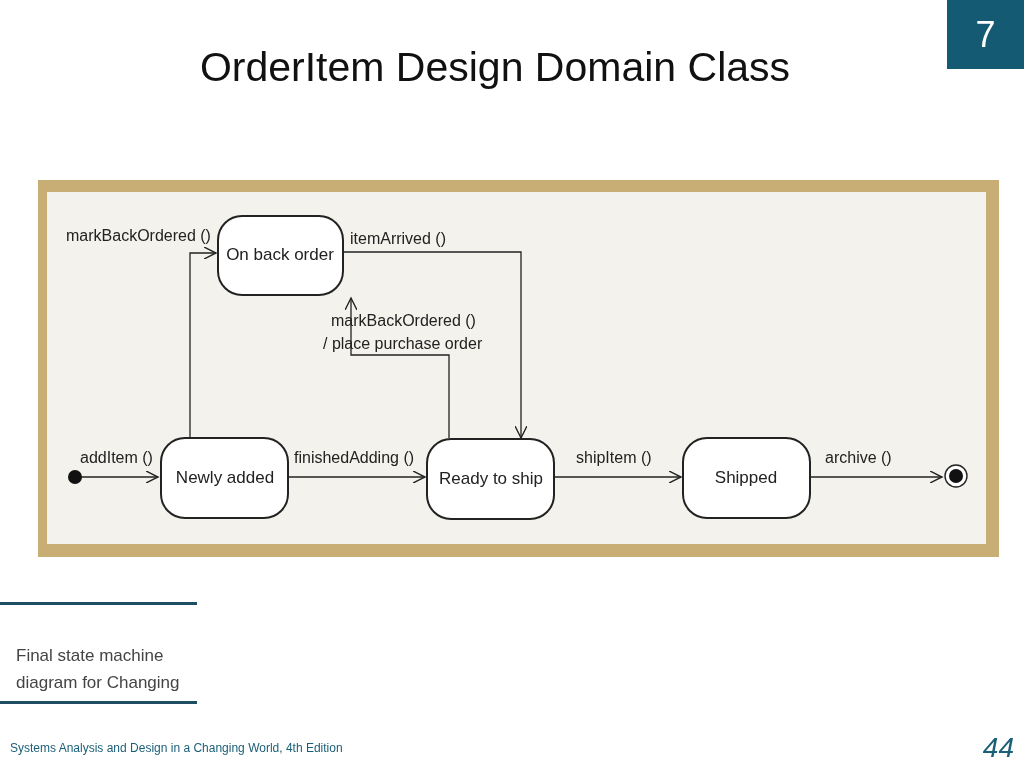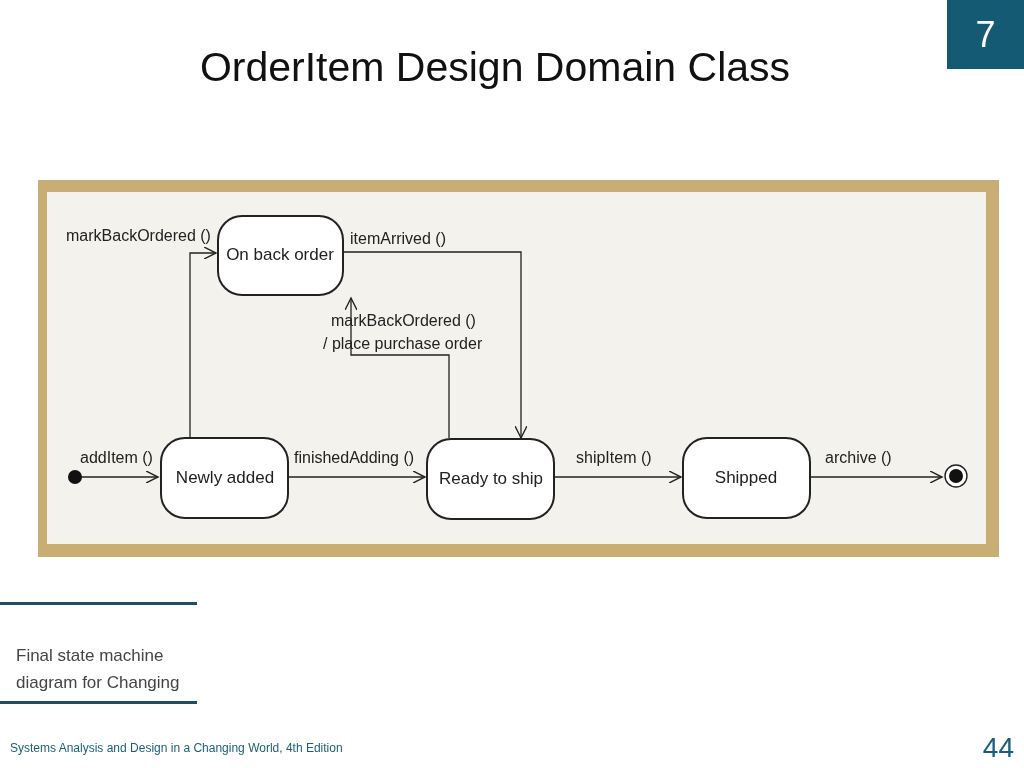--- a/index.html
+++ b/index.html
@@ -7,21 +7,21 @@
   .chapter-badge { position:absolute; left:947px; top:0; width:77px; height:69px; background:#135a72; color:#fff; font-size:36px; display:flex; align-items:center; justify-content:center; }
   .title { position:absolute; left:0; top:40px; width:990px; text-align:center; font-size:41px; line-height:54px; color:#111; }
   .title div { white-space:nowrap; }
   .diagram { position:absolute; left:38px; top:180px; width:961px; height:377px; }
   .fig-caption { position:absolute; left:0; top:602px; width:197px; height:102px; }
   .fig-topline { position:absolute; left:0; top:0; width:197px; height:3px; background:#1d4e63; }
   .fig-label { position:absolute; left:0; top:3px; width:120px; height:30px; background:#1e5a70; color:#fff; font-family:"DejaVu Sans Mono", monospace; font-weight:bold; font-size:18px; line-height:30px; padding-left:10px; box-sizing:border-box; letter-spacing:1px; }
   .fig-text { position:absolute; left:16px; top:40px; font-size:17px; line-height:27px; color:#444; }
   .fig-bottomline { position:absolute; left:0; top:99px; width:197px; height:3px; background:#1d4e63; }
   .footer-text { position:absolute; left:10px; top:741px; font-size:12px; color:#1a5f78; }
-  .page-num { position:absolute; right:10px; top:732px; font-size:28px; color:#1a5f78; }
+  .page-num { position:absolute; right:10px; top:732px; font-size:28px; color:#1a5f78;font-style:italic; }
   svg text { font-family:"Liberation Sans", sans-serif; }
 </style>
 </head>
 <body>
 
 <div class="chapter-badge">7</div>
 
 <div class="title">
   <div>OrderItem Design Domain Class</div>
 </div>

